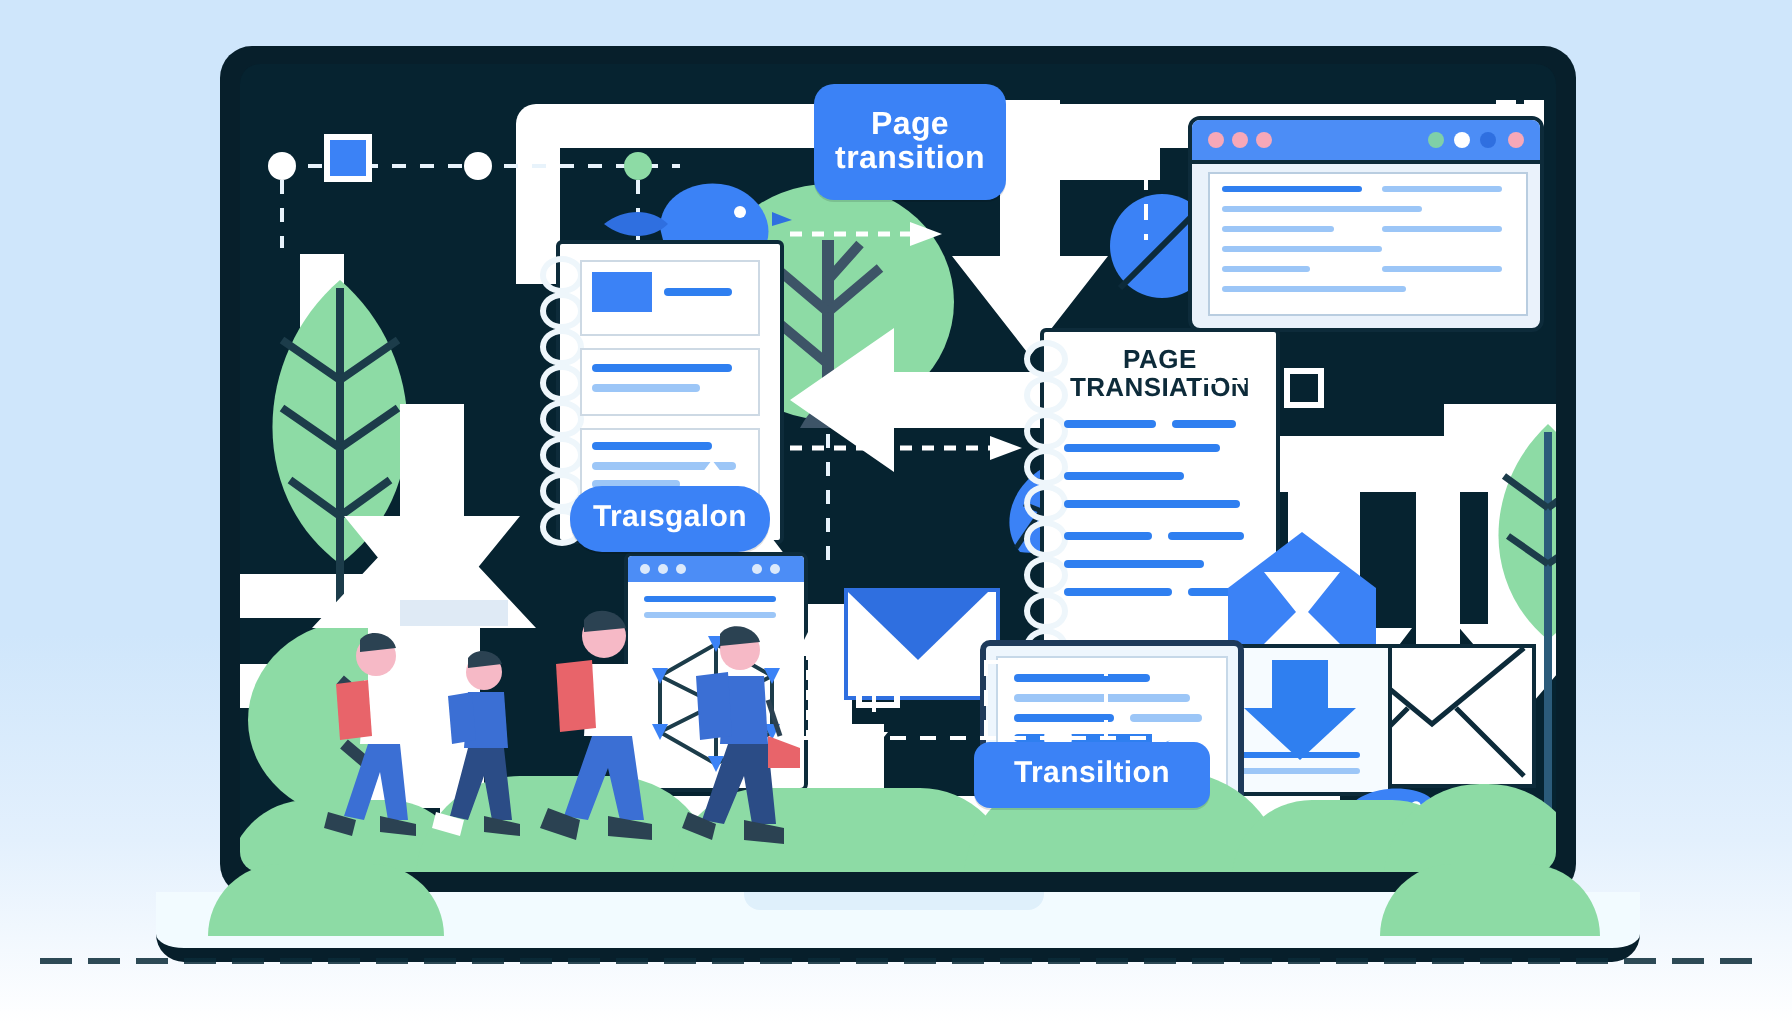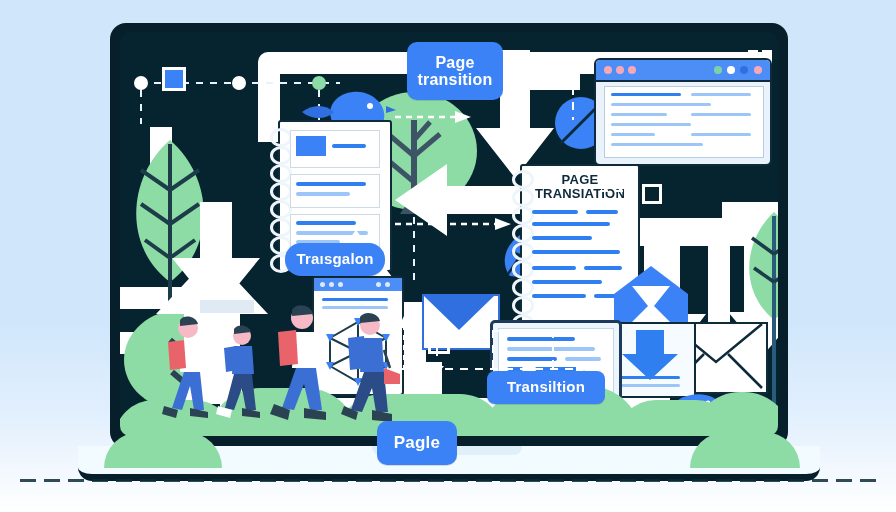--- a/index.html
+++ b/index.html
@@ -446,17 +446,14 @@
     </div>
   </div>
 
   <div class="laptop-base"></div>
   <div class="base-notch"></div>
   <div class="desk-line"></div>
 
   <div class="bush" style="left:104px;top:432px;width:118px;height:36px;z-index:4;"></div>
   <div class="bush" style="left:690px;top:432px;width:110px;height:36px;z-index:4;"></div>
 
-  <div class="label-btn" style="left:377px;top:421px;width:80px;height:44px;font-size:17px;z-index:6;">
-    <span>Pagle</span>
-  </div>
 
 </div>
 
 </body></html>

